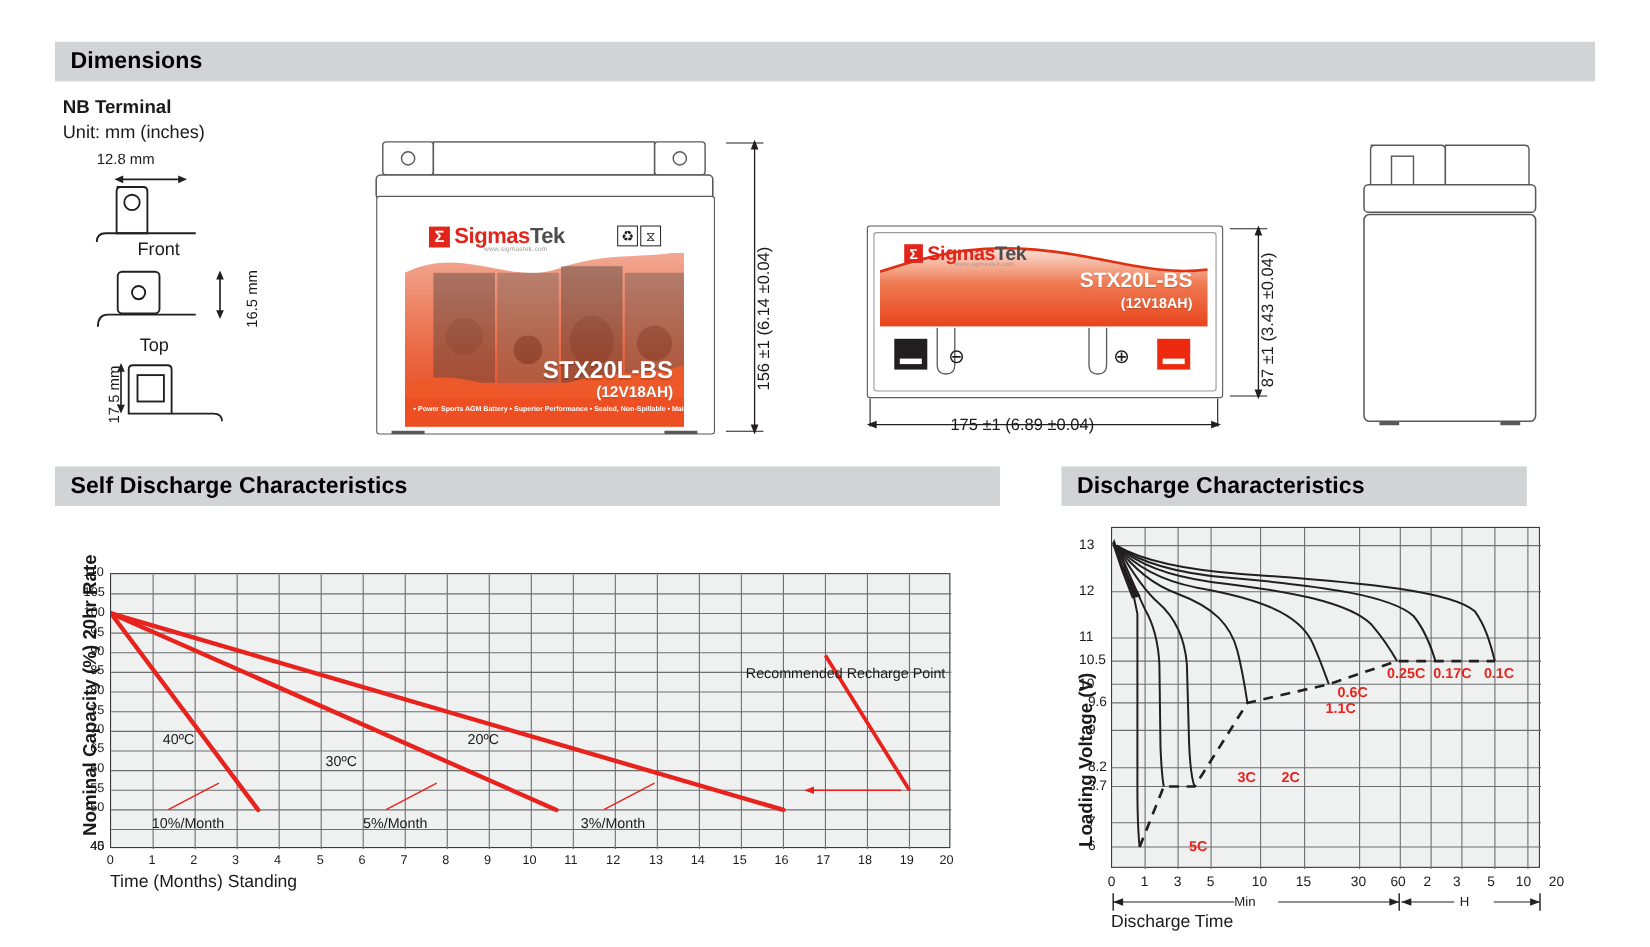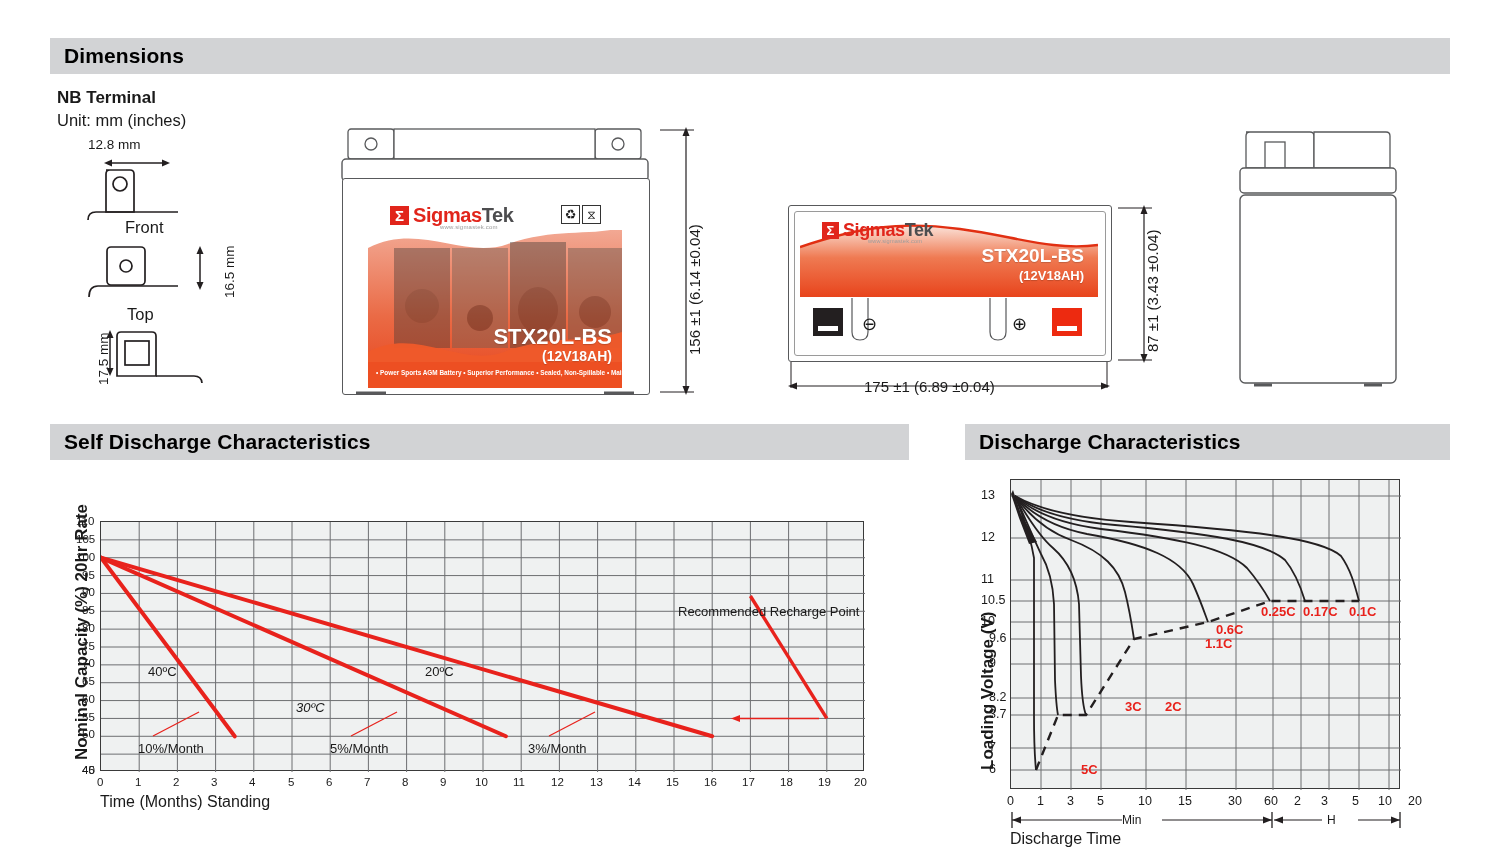--- a/index.html
+++ b/index.html
@@ -320,30 +320,30 @@
 <div class="tick" style="left:590px;top:776px;">13</div>
 <div class="tick" style="left:628px;top:776px;">14</div>
 <div class="tick" style="left:666px;top:776px;">15</div>
 <div class="tick" style="left:704px;top:776px;">16</div>
 <div class="tick" style="left:742px;top:776px;">17</div>
 <div class="tick" style="left:780px;top:776px;">18</div>
 <div class="tick" style="left:818px;top:776px;text-align:right;">19</div>
 <div class="tick" style="left:854px;top:776px;">20</div>
 
 <div class="ann" style="left:148px;top:664px;">40ºC</div>
-<div class="ann" style="left:296px;top:700px;font-style:italic;">30ºC</div>
+<div class="ann" style="left:296px;top:684px;">30ºC</div>
 <div class="ann" style="left:425px;top:664px;">20ºC</div>
 <div class="ann" style="left:138px;top:741px;">10%/Month</div>
 <div class="ann" style="left:330px;top:741px;">5%/Month</div>
 <div class="ann" style="left:528px;top:741px;">3%/Month</div>
 <div class="ann" style="left:678px;top:604px;">Recommended Recharge Point</div>
 
 <div class="axttl" style="left:100px;top:793px;">Time (Months) Standing</div>
 
-<div class="bar" style="left:965px;top:424px;width:485px;height:36px;">
+<div class="bar" style="left:965px;top:424px;width:423px;height:36px;">
   <span>Discharge Characteristics</span>
 </div>
 
 <div class="ylab rot90" style="left:978px;top:770px;">Loading  Voltage (V)</div>
 
 <div class="plot" style="left:1010px;top:479px;width:390px;height:310px;">
   <svg width="390" height="310" viewBox="0 0 390 310" style="position:absolute;left:0;top:0;">
 
     <g stroke="#6d6e71" stroke-width="1">
       <line x1="30" y1="0" x2="30" y2="310"></line>

